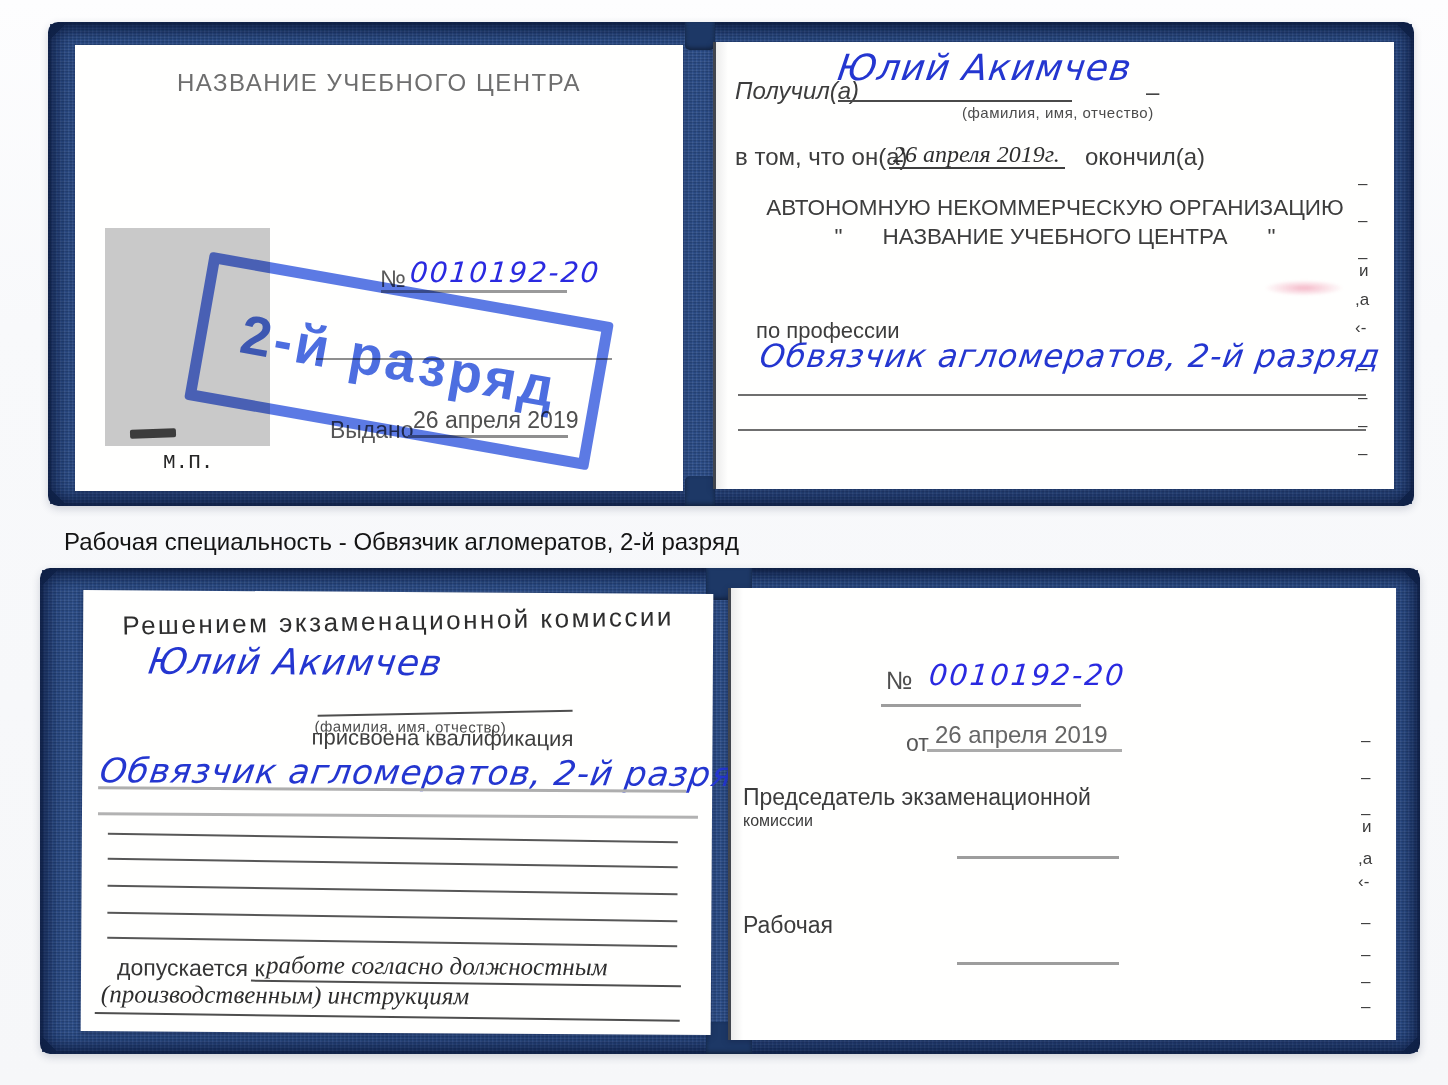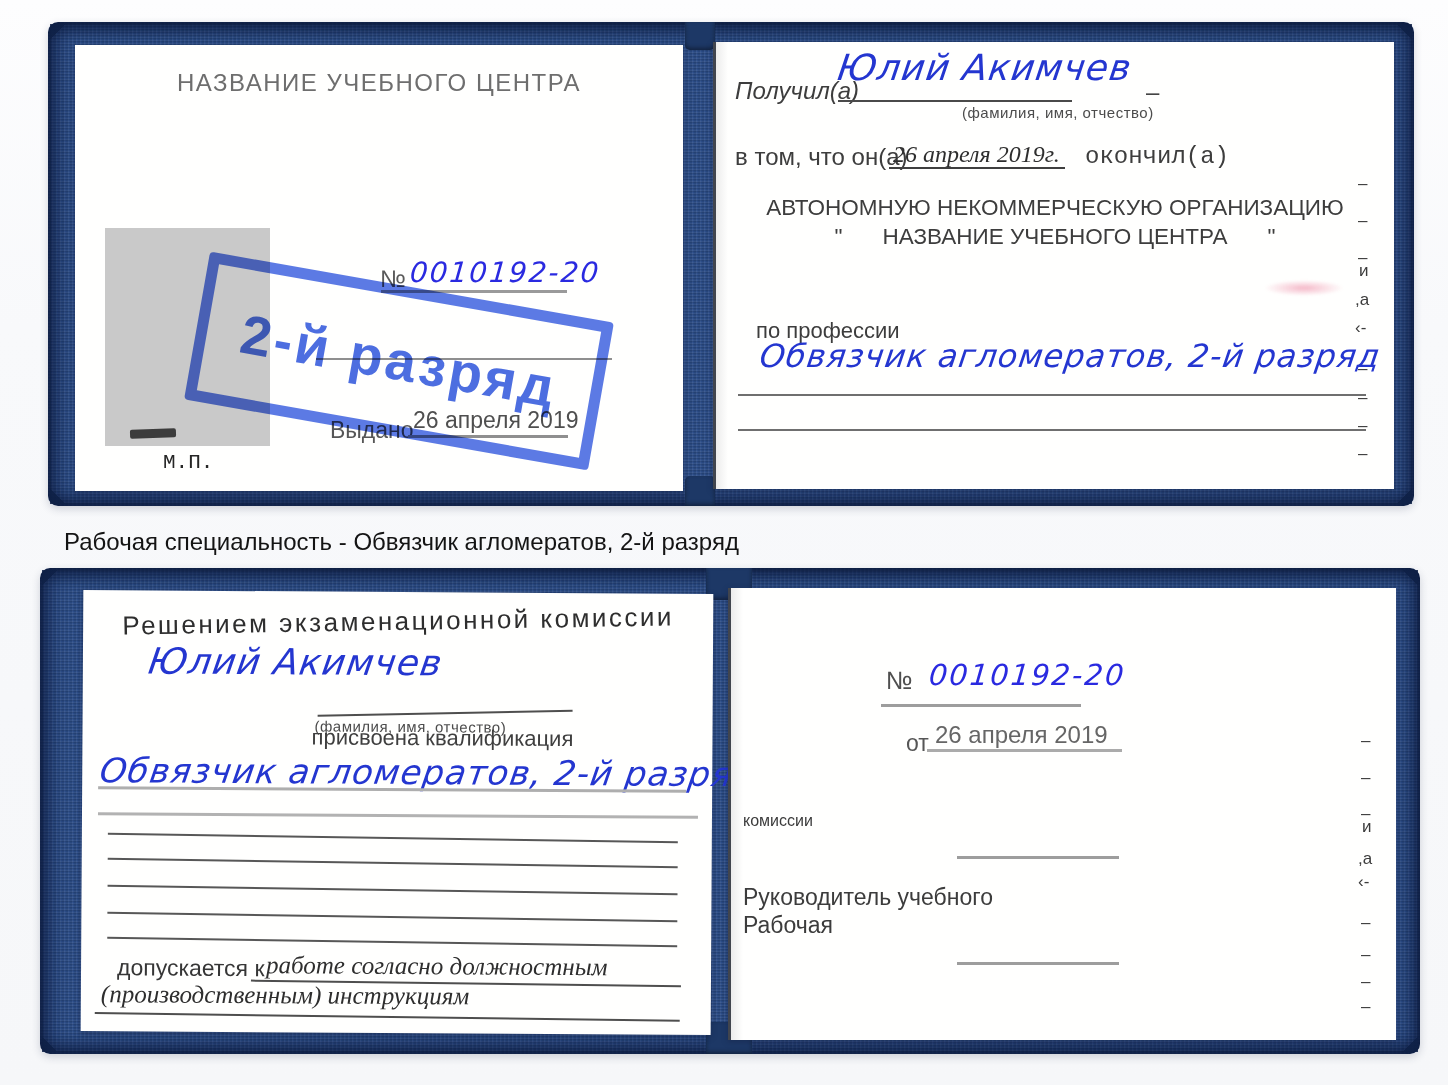--- a/index.html
+++ b/index.html
@@ -100,21 +100,21 @@
 <div class="page edge-left" style="left:713px;top:42px;width:678px;height:447px;">
   <div class="abs print" style="left:19px;top:35px;font-size:24px;font-style:italic;">Получил(а)</div>
   <div class="abs hand" style="left:122px;top:5px;font-size:36px;">Юлий Акимчев</div>
   <div class="line" style="left:122px;top:58px;width:234px;height:2px;background:#4a4a4a;"></div>
   <div class="abs" style="left:430px;top:36px;font-size:24px;color:#444;">–</div>
   <div class="abs" style="left:246px;top:62px;font-size:15px;color:#4c4c4c;letter-spacing:.5px;">(фамилия, имя, отчество)</div>
 
   <div class="abs print" style="left:19px;top:101px;font-size:24px;">в том, что он(а)</div>
   <div class="abs serif-fill" style="left:177px;top:99px;font-size:24px;">26 апреля 2019г.</div>
   <div class="line" style="left:173px;top:125px;width:176px;height:2px;background:#3f3f3f;"></div>
-  <div class="abs print" style="left:369px;top:101px;font-size:24px;font-family:Liberation Mono, monospace;">окончил(а)</div>
+  <div class="abs print" style="left:369px;top:101px;font-size:24px;">окончил(а)</div>
 
   <div class="abs" style="left:0;top:152px;width:100%;text-align:center;font-size:22.5px;color:#3d3d3d;line-height:28.5px;white-space:normal;">
     <div>АВТОНОМНУЮ НЕКОММЕРЧЕСКУЮ ОРГАНИЗАЦИЮ</div>
     <div style="white-space:nowrap;">
       <span style="margin-right:40px;">"</span><span>НАЗВАНИЕ УЧЕБНОГО ЦЕНТРА</span><span style="margin-left:40px;">"</span>
     </div>
   </div>
 
   <div class="abs print" style="left:40px;top:276px;font-size:22px;">по профессии</div>
   <div class="abs hand" style="left:44px;top:295px;font-size:32px;">Обвязчик агломератов, 2-й разряд</div>
@@ -175,24 +175,24 @@
 <div class="page edge-left" style="left:728px;top:588px;width:665px;height:452px;">
 
   <div class="abs" style="left:155px;top:78px;font-size:25px;color:#4f4f4f;">№</div>
   <div class="abs hand-num" style="left:198px;top:70px;font-size:29px;">0010192-20</div>
   <div class="line" style="left:150px;top:116px;width:200px;height:3px;background:#9d9d9d;"></div>
 
   <div class="abs" style="left:175px;top:142px;font-size:23px;color:#565656;">от</div>
   <div class="abs" style="left:204px;top:133px;font-size:24px;color:#666;">26 апреля 2019</div>
   <div class="line" style="left:196px;top:161px;width:195px;height:3px;background:#ababab;"></div>
 
+  <div class="abs" style="left:12px;top:196px;font-size:23px;color:#3c3c3c;">Председатель экзаменационной</div>
   <div class="abs" style="left:12px;top:224px;font-size:16px;color:#3c3c3c;">комиссии</div>
   <div class="line" style="left:226px;top:268px;width:162px;height:2.5px;background:#9d9d9d;"></div>
 
-  <div class="abs" style="left:12px;top:296px;font-size:23px;color:#3c3c3c;">Руководитель учебного</div>
   <div class="abs" style="left:12px;top:324px;font-size:23px;color:#3c3c3c;">Рабочая</div>
   <div class="line" style="left:226px;top:374px;width:162px;height:2.5px;background:#9d9d9d;"></div>
 
   <div>
     <span class="edge-mark" style="left:630px;top:143px;">–</span>
     <span class="edge-mark" style="left:630px;top:180px;">–</span>
     <span class="edge-mark" style="left:630px;top:216px;">–</span>
     <span class="edge-mark" style="left:631px;top:229px;">и</span>
     <span class="edge-mark" style="left:627px;top:261px;">,а</span>
     <span class="edge-mark" style="left:627px;top:284px;">‹-</span>

